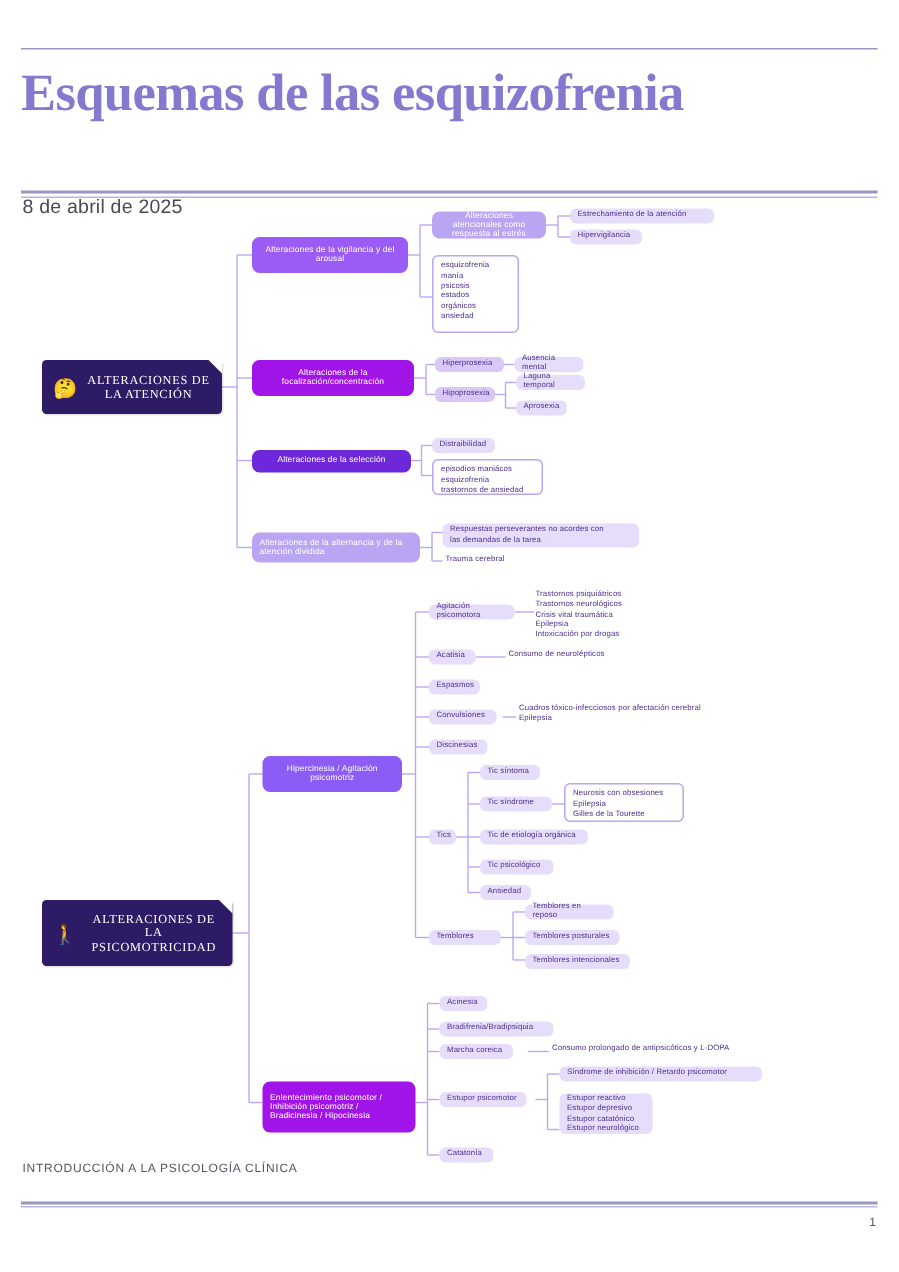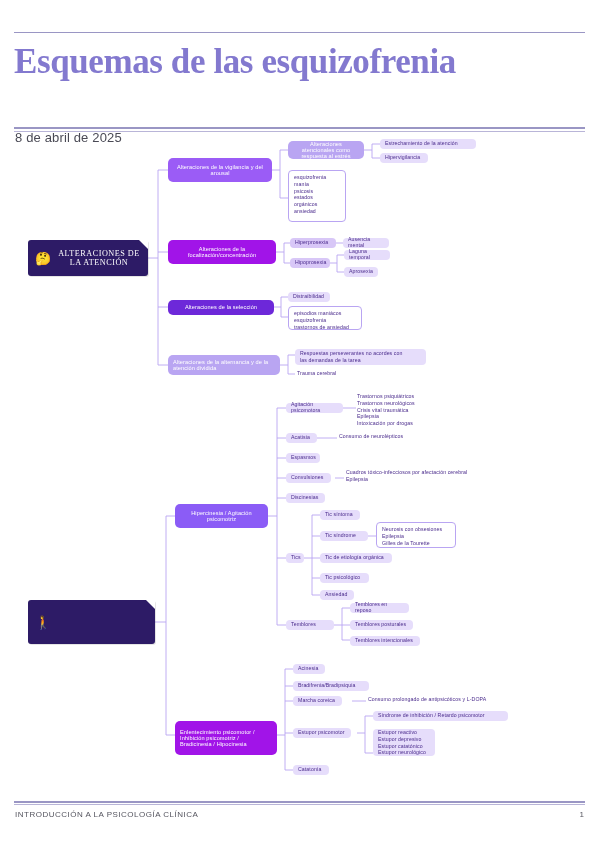--- a/index.html
+++ b/index.html
@@ -46,21 +46,21 @@
   }
   .ftr-rule-1 {
     position: absolute; left: 14px; top: 801px; width: 571px;
     height: 1.5px; background: #9a96c4;
   }
   .ftr-rule-2 {
     position: absolute; left: 14px; top: 804px; width: 571px;
     height: .8px; background: #b9b5d8;
   }
   .footer-text {
-    position: absolute; left: 15px; top: 810px;
+    position: absolute; left: 15px; top: 774px;
     font-size: 8px; letter-spacing: .5px;
     color: #55555f;
   }
   .footer-page {
     position: absolute; right: 15px; top: 810px;
     font-size: 8px; color: #55555f;
   }
 
   
   #map { position: absolute; left: 0; top: 0; width: 599px; height: 848px; }
@@ -335,20 +335,23 @@
     <span>Respuestas perseverantes no acordes con
 las demandas de la tarea</span>
   </div>
   <div class="node txt" style="left:297px; top:370px; width:60px; height:10px;">
     <span>Trauma cerebral</span>
   </div>
 
   <div class="node root" style="left:28px; top:600px; width:127px; height:44px;">
     <div class="fold"></div>
     <div class="ico">🚶</div>
+    <span class="multi">ALTERACIONES DE
+LA
+PSICOMOTRICIDAD</span>
   </div>
 
   <div class="node lv1 mid" style="left:175px; top:504px; width:93px; height:24px;">
     <span class="multi">Hipercinesia / Agitación
 psicomotriz</span>
   </div>
 
   <div class="node lv2" style="left:286px; top:403px; width:57px; height:10px;">
     <span>Agitación psicomotora</span>
   </div>

